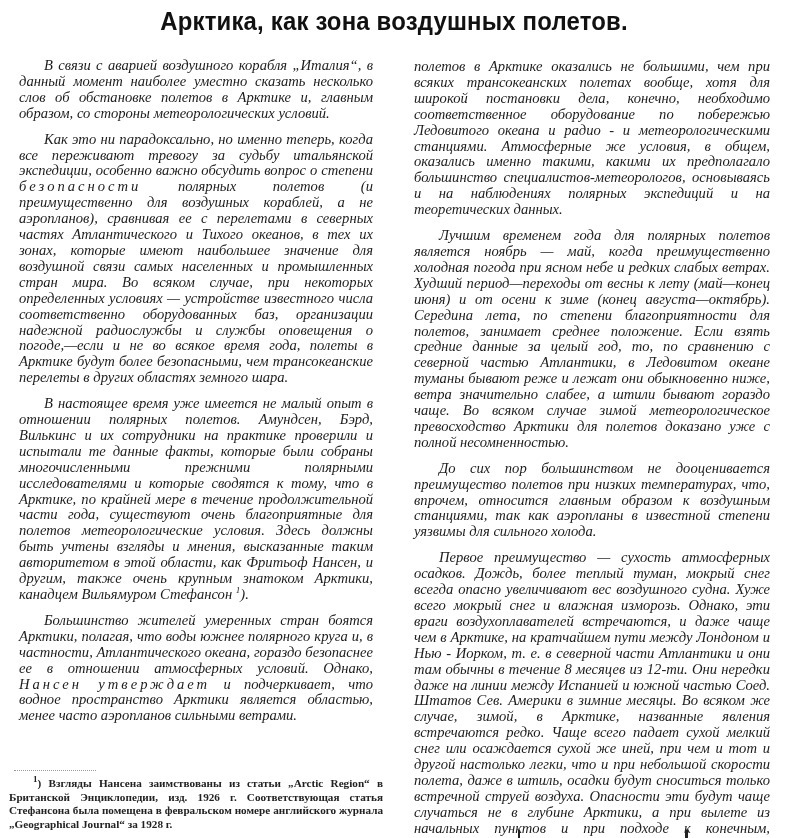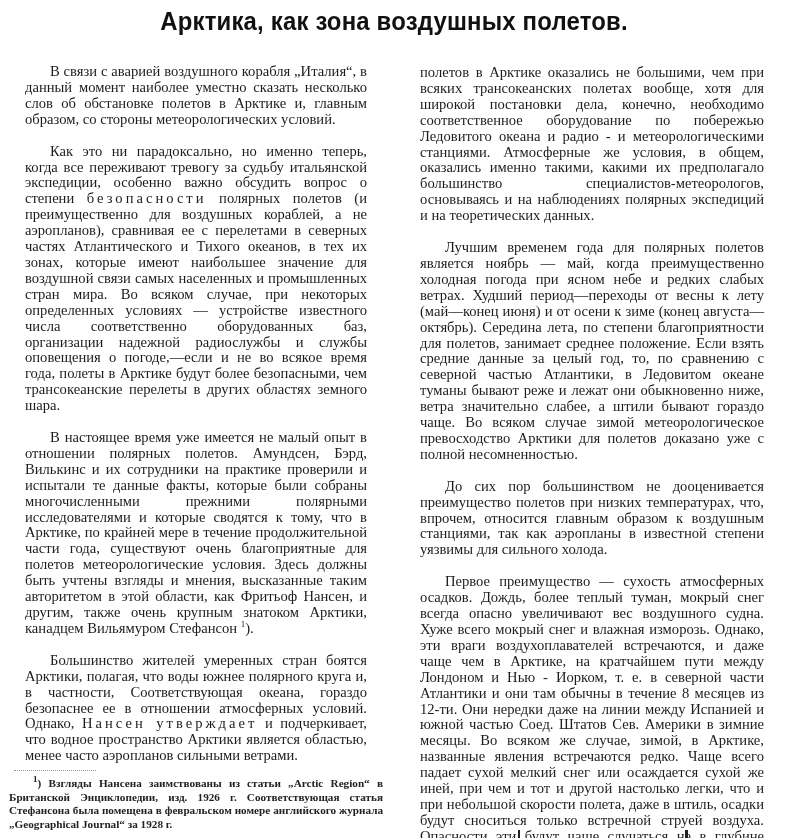--- a/index.html
+++ b/index.html
@@ -11,21 +11,21 @@
     letter-spacing: 0.2px; transform: scaleX(0.92); transform-origin: center;
     color: #111;
   }
   .col {
     position: absolute; top: 44px;
     font-family: "Liberation Serif", serif; font-size: 14.6px; line-height: 15.9px;
     text-align: justify; color: #1c1c1c;
   }
   .col-left { left: 9px; width: 374px; }
   .col-right { left: 404px; width: 376px; top: 45px; }
-  .col p { margin: 16px; text-indent: 0; }
+  .col p { margin: 10px; text-indent: 0; font-style: italic; }
   .col p.indent { text-indent: 25px; }
   .spaced { letter-spacing: 3px; }
   .footnote-rule {
     position: absolute; left: 14px; top: 766px; width: 82px; height: 0;
     border-top: 1px dotted #999;
   }
   .footnote {
     position: absolute; left: 9px; top: 773px; width: 374px;
     font-family: "Liberation Serif", serif; font-size: 11.2px; line-height: 13.6px;
     text-align: justify; color: #222;
@@ -45,21 +45,21 @@
 </head>
 <body>
 
 <div class="page">
   <div class="title">Арктика, как зона воздушных полетов.</div>
 
   <div class="col col-left">
     <p class="indent"><span>В связи с аварией воздушного корабля „Италия“, в данный момент наиболее уместно сказать несколько слов об обстановке полетов в Арктике и, главным образом, со стороны метеорологических условий.</span></p>
     <p class="indent"><span>Как это ни парадоксально, но именно теперь, когда все переживают тревогу за судьбу итальянской экспедиции, особенно важно обсудить вопрос о степени </span><span class="spaced">безопасности</span><span> полярных полетов (и преимущественно для воздушных кораблей, а не аэропланов), сравнивая ее с перелетами в северных частях Атлантического и Тихого океанов, в тех их зонах, которые имеют наибольшее значение для воздушной связи самых населенных и промышленных стран мира. Во всяком случае, при некоторых определенных условиях — устройстве известного числа соответственно оборудованных баз, организации надежной радиослужбы и службы оповещения о погоде,—если и не во всякое время года, полеты в Арктике будут более безопасными, чем трансокеанские перелеты в других областях земного шара.</span></p>
     <p class="indent"><span>В настоящее время уже имеется не малый опыт в отношении полярных полетов. Амундсен, Бэрд, Вилькинс и их сотрудники на практике проверили и испытали те данные факты, которые были собраны многочисленными прежними полярными исследователями и которые сводятся к тому, что в Арктике, по крайней мере в течение продолжительной части года, существуют очень благоприятные для полетов метеорологические условия. Здесь должны быть учтены взгляды и мнения, высказанные таким авторитетом в этой области, как Фритьоф Нансен, и другим, также очень крупным знатоком Арктики, канадцем Вильямуром Стефансон</span> <sup>1</sup>)<span>.</span></p>
-    <p class="indent"><span>Большинство жителей умеренных стран боятся Арктики, полагая, что воды южнее полярного круга и, в частности, Соответствующая океана, гораздо безопаснее ее в отношении атмосферных условий. Однако, </span><span class="spaced">Нансен утверждает</span><span> и подчеркивает, что водное пространство Арктики является областью, менее часто аэропланов сильными ветрами.</span></p>
+    <p class="indent"><span>Большинство жителей умеренных стран боятся Арктики, полагая, что воды южнее полярного круга и, в частности, Атлантического океана, гораздо безопаснее ее в отношении атмосферных условий. Однако, </span><span class="spaced">Нансен утверждает</span><span> и подчеркивает, что водное пространство Арктики является областью, менее часто аэропланов сильными ветрами.</span></p>
   </div>
 
   <div class="footnote-rule"></div>
   <div class="footnote">
     <p><sup>1</sup><span>) Взгляды Нансена заимствованы из статьи „Arctic Region“ в Британской Энциклопедии, изд. 1926 г. Соответствующая статья Стефансона была помещена в февральском номере английского журнала „Geographical Journal“ за 1928 г.</span></p>
   </div>
 
   <div class="col col-right">
     <p><span>полетов в Арктике оказались не большими, чем при всяких трансокеанских полетах вообще, хотя для широкой постановки дела, конечно, необходимо соответственное оборудование по побережью Ледовитого океана и радио - и метеорологическими станциями. Атмосферные же условия, в общем, оказались именно такими, какими их предполагало большинство специалистов-метеорологов, основываясь и на наблюдениях полярных экспедиций и на теоретических данных.</span></p>
     <p class="indent"><span>Лучшим временем года для полярных полетов является ноябрь — май, когда преимущественно холодная погода при ясном небе и редких слабых ветрах. Худший период—переходы от весны к лету (май—конец июня) и от осени к зиме (конец августа—октябрь). Середина лета, по степени благоприятности для полетов, занимает среднее положение. Если взять средние данные за целый год, то, по сравнению с северной частью Атлантики, в Ледовитом океане туманы бывают реже и лежат они обыкновенно ниже, ветра значительно слабее, а штили бывают гораздо чаще. Во всяком случае зимой метеорологическое превосходство Арктики для полетов доказано уже с полной несомненностью.</span></p>

